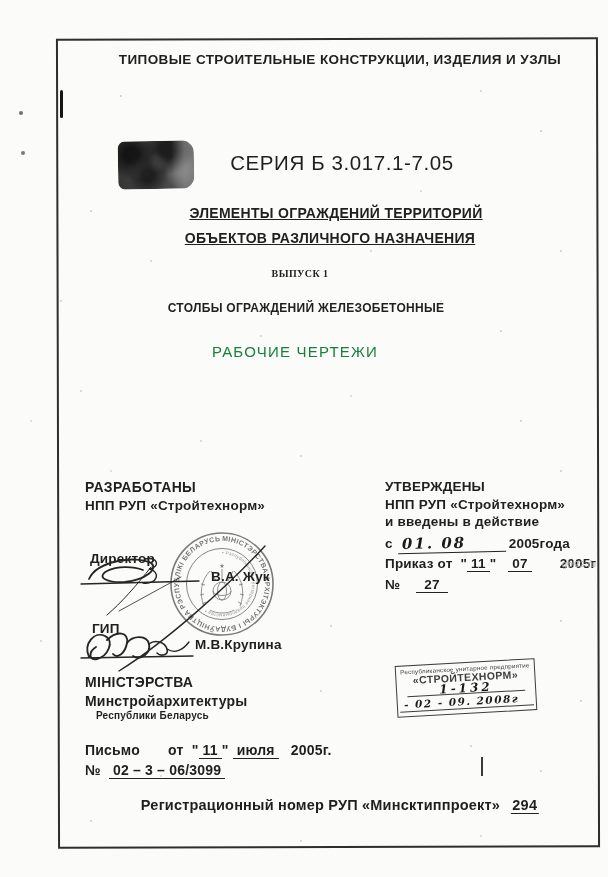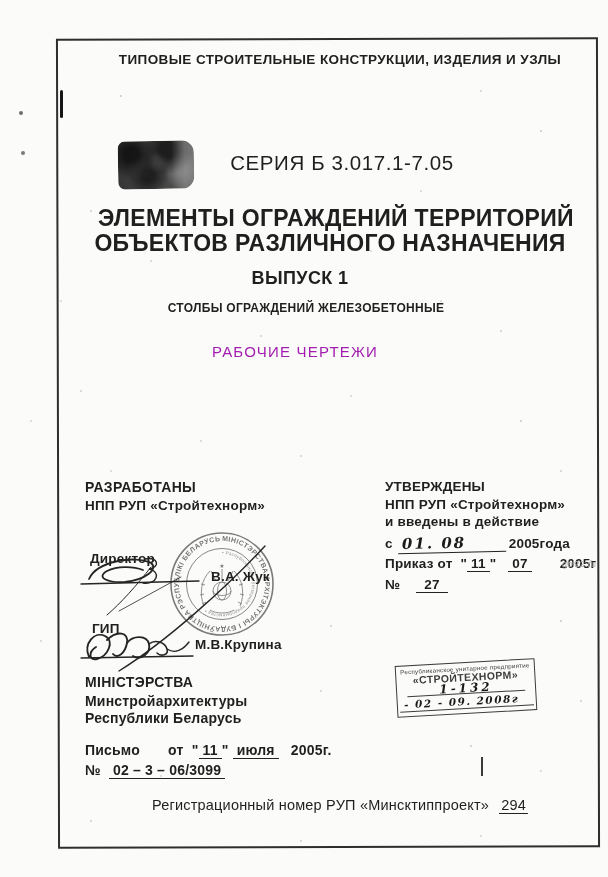--- a/index.html
+++ b/index.html
@@ -42,24 +42,24 @@
       radial-gradient(circle at 18% 28%, rgba(0,0,0,.65) 0 10%, transparent 34%),
       radial-gradient(circle at 66% 18%, rgba(10,10,10,.7) 0 12%, transparent 40%),
       radial-gradient(circle at 40% 72%, rgba(0,0,0,.55) 0 10%, transparent 36%),
       radial-gradient(circle at 84% 62%, rgba(230,230,230,.28) 0 7%, transparent 26%),
       radial-gradient(circle at 52% 44%, rgba(235,235,235,.22) 0 6%, transparent 22%),
       radial-gradient(circle at 28% 55%, rgba(240,240,240,.18) 0 5%, transparent 20%);
     transform:rotate(-1deg);
   }
   .hdr{font-size:13.5px;font-weight:700;letter-spacing:.4px;}
   .seria{font-size:20.5px;font-weight:400;letter-spacing:.6px;}
-  .t-big{font-size:23px;font-weight:700;letter-spacing:.3px;}
-  .t-mid{font-size:18px;font-weight:700;letter-spacing:.4px;}
+  .t-big{font-size:14px;font-weight:700;letter-spacing:.3px;text-decoration:underline;}
+  .t-mid{font-size:10px;font-weight:700;letter-spacing:.4px;font-family:Liberation Serif, serif;}
   .t-sub{font-size:12px;font-weight:700;letter-spacing:.3px;}
-  .t-raw{font-size:15px;font-weight:400;letter-spacing:1.2px;color:#a21caf;}
+  .t-raw{font-size:15px;font-weight:400;letter-spacing:1.2px;color:#15803d;}
   .lbl{font-size:14px;font-weight:700;letter-spacing:.3px;}
   .txt{font-size:13.5px;font-weight:700;letter-spacing:.2px;}
   .u{border-bottom:1.5px solid #222;padding:0 4px;}
   .hand{
     font-family:"DejaVu Serif", serif;font-style:italic;font-weight:700;
     color:#1a1a1a;
   }
   .datefill{
     display:inline-block;width:104px;margin:0 3px 0 5px;
     border-bottom:1.6px solid #222;
@@ -71,21 +71,21 @@
   
   .stamp{
     position:absolute;left:396px;top:662px;width:140px;height:52px;
     border:1.6px solid #3b3b3b;transform:rotate(-3.2deg);
     color:#3d3d3d;text-align:center;box-sizing:border-box;padding-top:2px;
   }
   .stamp .s1{font-size:6.3px;letter-spacing:.2px;transform:scaleY(.95);}
   .stamp .s2{font-size:10.5px;font-weight:700;letter-spacing:.4px;line-height:11px;}
   .stamp .s3{font-size:12px;line-height:10px;border-bottom:1.3px solid #3b3b3b;width:86%;margin:0 auto;letter-spacing:3px;}
   .stamp .s4{font-size:10.5px;line-height:13px;border-bottom:1.3px solid #3b3b3b;width:94%;margin:1px auto 0;letter-spacing:1.5px;text-align:left;padding-left:4px;}
-  .reg{font-size:14.5px;font-weight:400;letter-spacing:.2px;}
+  .reg{font-size:14.5px;font-weight:700;letter-spacing:.2px;}
   svg{position:absolute;overflow:visible;}
 </style>
 </head>
 <body>
 
 <div class="specks"></div>
 <div class="frame"></div>
 <div class="border-blotch"></div>
 <div class="stray-mark"></div>
 
@@ -171,21 +171,21 @@
   <div class="abs txt" style="left:385px;top:577px;">
     <span>№</span>
     <span class="u" style="margin-left:12px;padding:0 8px;">27</span>
   </div>
 </div>
 
 <div class="abs wm" style="left:562px;top:559px;">gbl22.ru</div>
 
 <div class="abs lbl" style="left:85px;top:674px;">МІНІСТЭРСТВА</div>
 <div class="abs txt" style="left:85px;top:693px;font-size:14px;">Минстройархитектуры</div>
-<div class="abs txt" style="left:85px;top:710px;font-size:14px;">Республики Беларусь</div>
+<div class="abs txt" style="left:96px;top:710px;font-size:10px;">Республики Беларусь</div>
 
 <div class="abs txt" style="left:85px;top:742px;font-size:14px;">
   <span style="margin-right:24px;text-align:center;">Письмо</span>
   <span>от</span>
   <span style="margin-left:4px;">"</span><span class="u">11</span><span>"</span>
   <span class="u">июля</span>
   <span style="margin-left:8px;">2005г.</span>
 </div>
 <div class="abs txt" style="left:85px;top:762px;font-size:14px;">
   <span>№</span>

